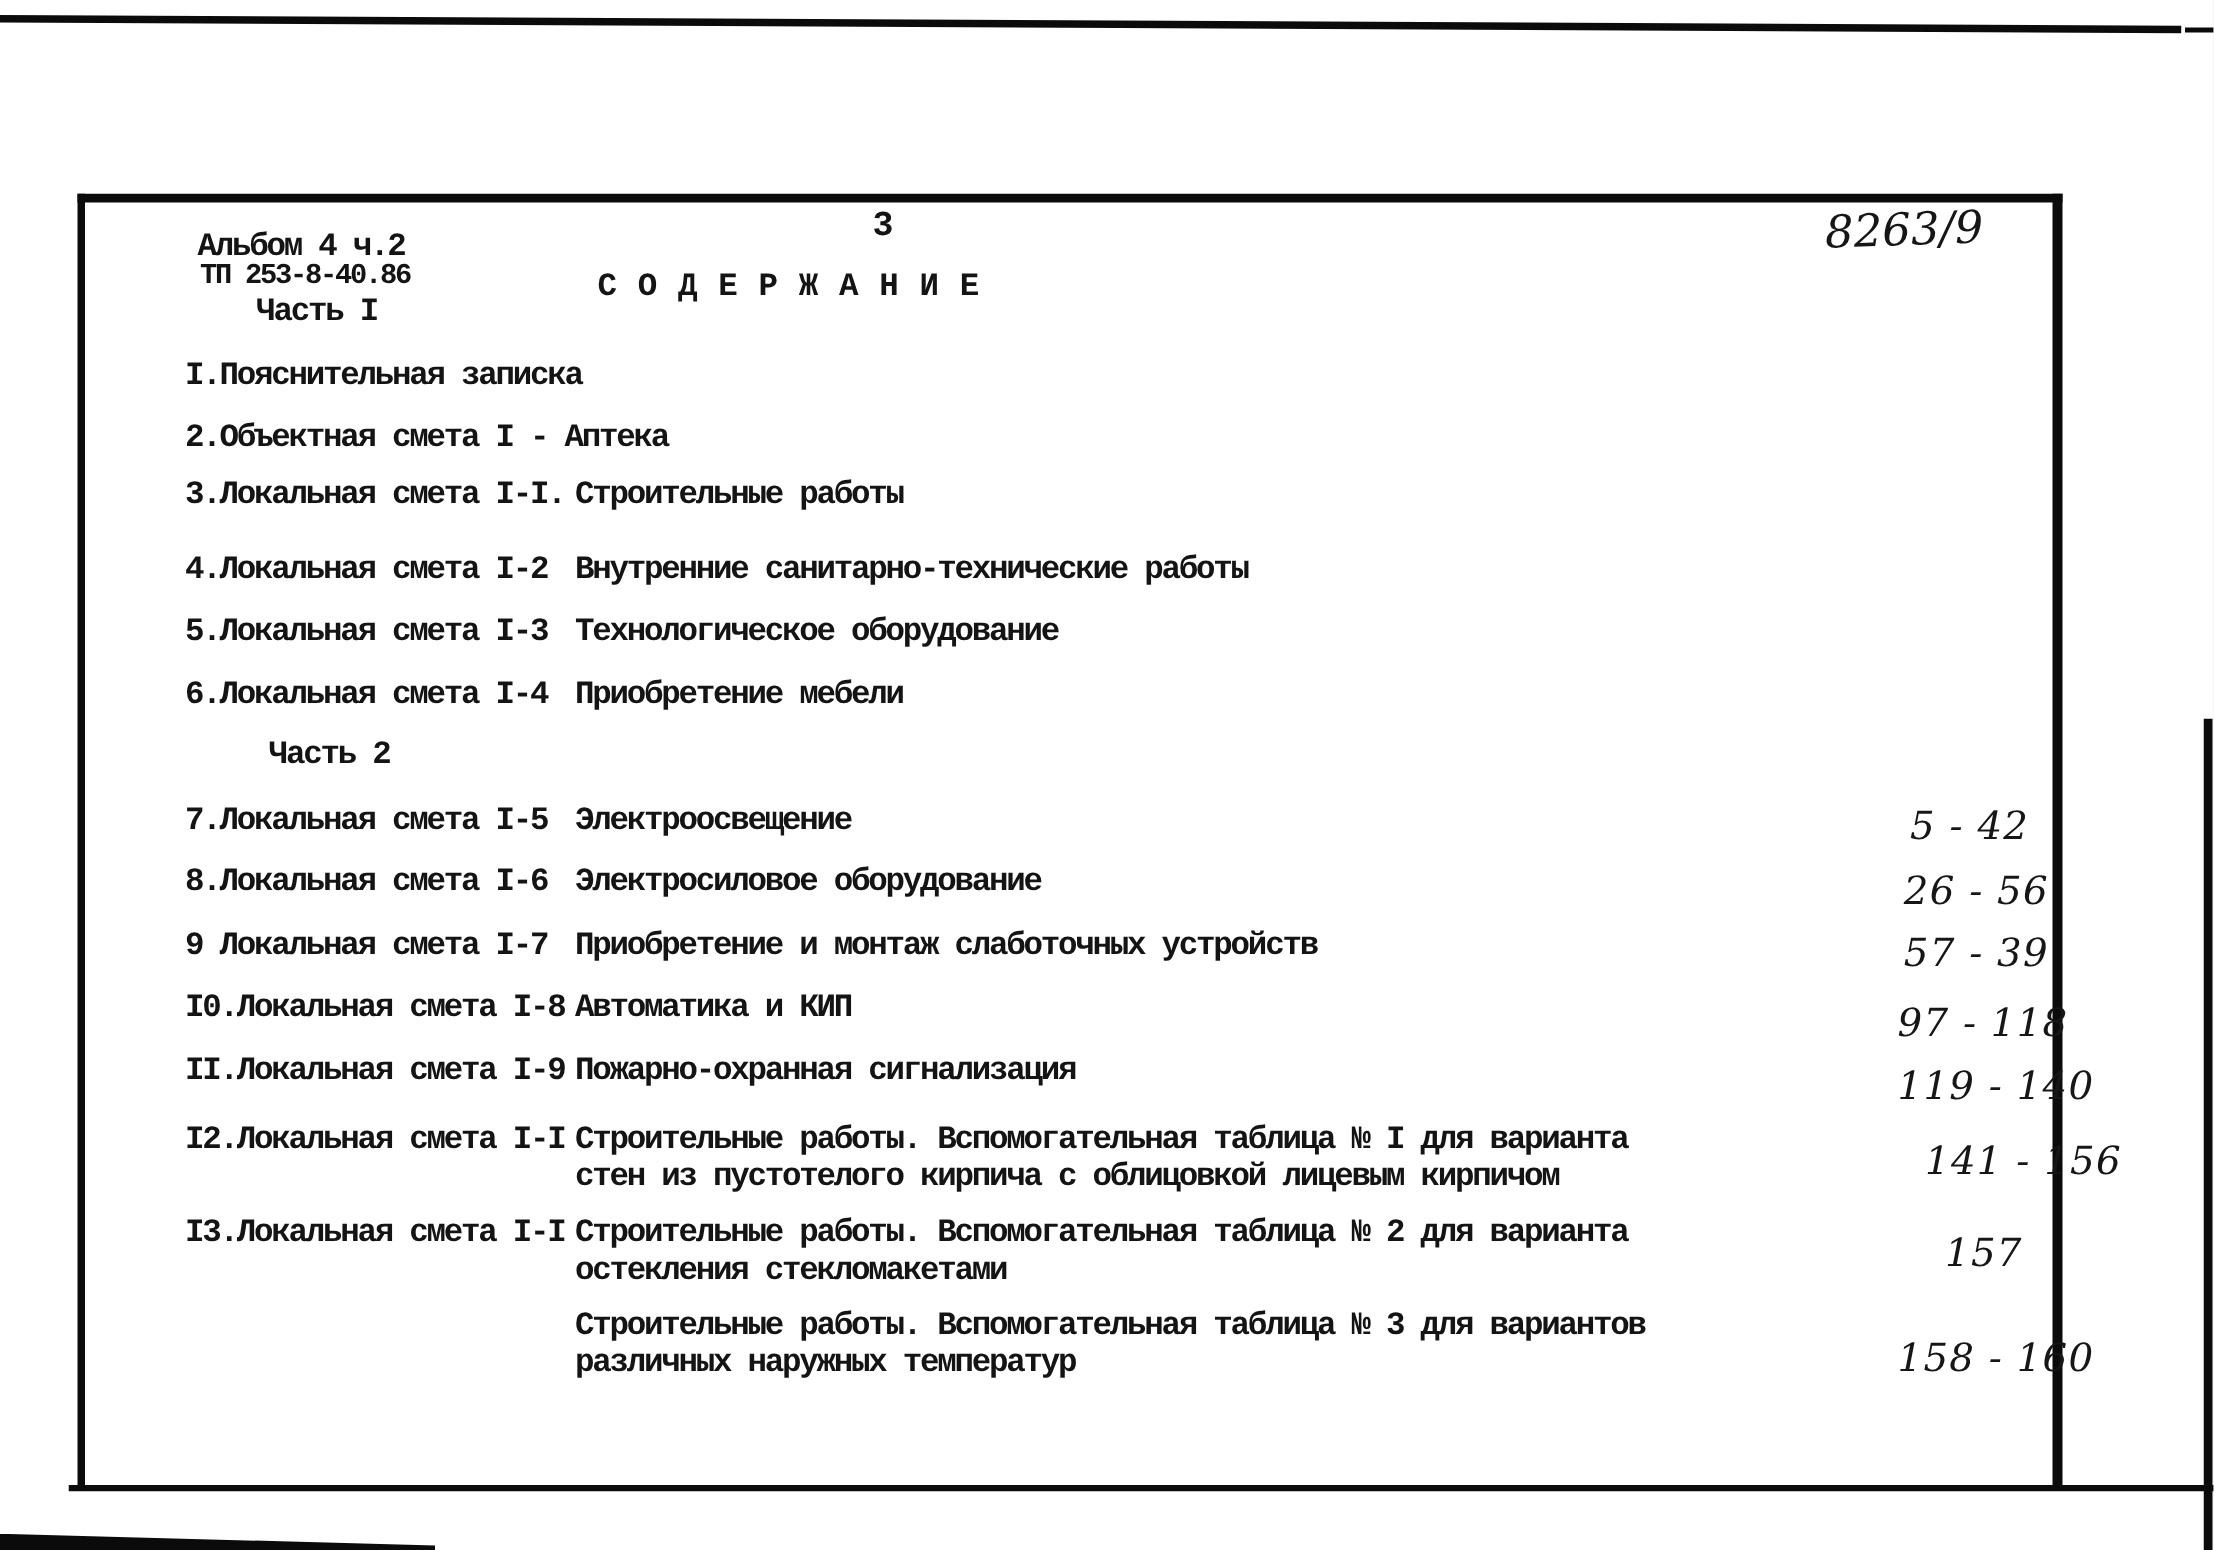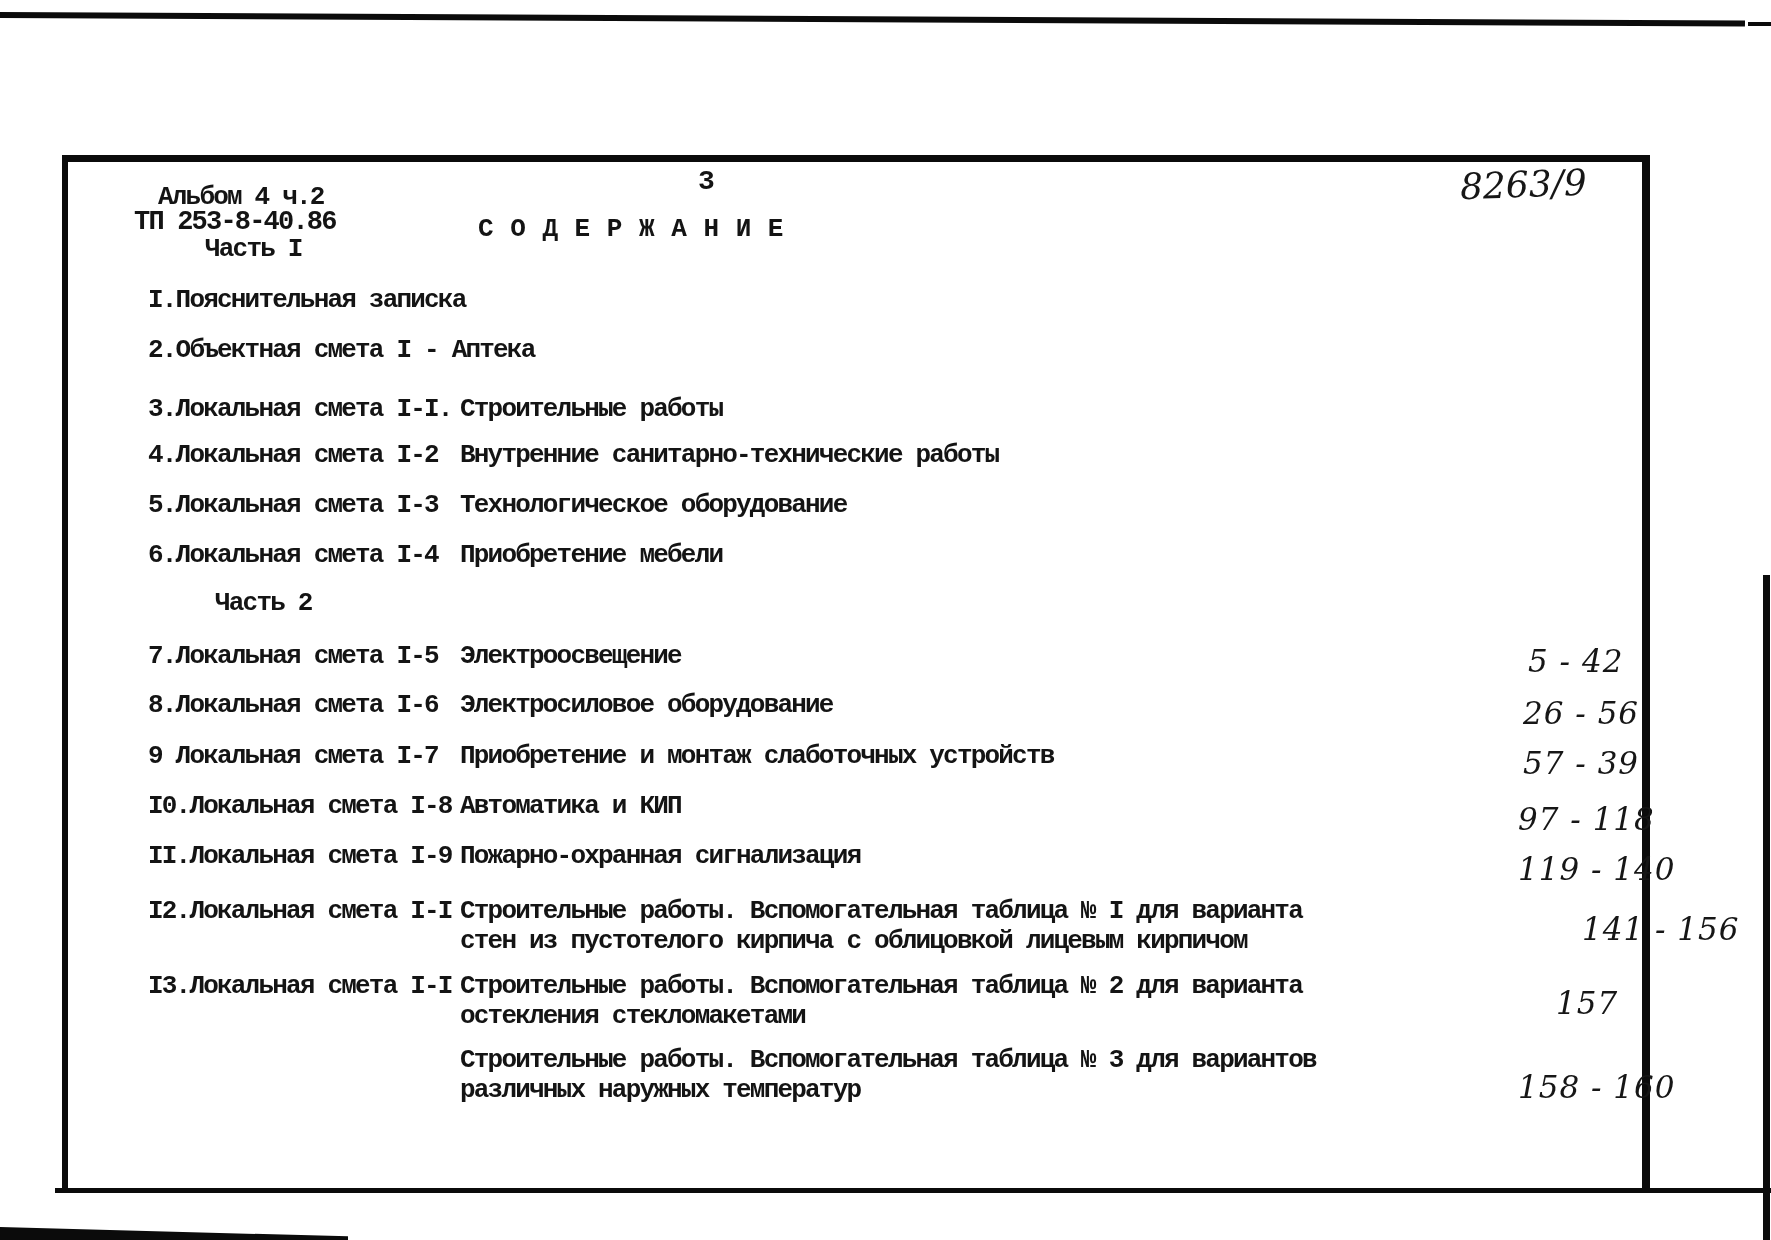--- a/index.html
+++ b/index.html
@@ -13,21 +13,21 @@
   .scan-wedge{position:absolute;left:0;top:1227px;width:348px;height:13px;background:#0b0b0b;
         clip-path:polygon(0 0,100% 72%,100% 100%,0 100%);}
   .scan-edge-right{position:absolute;left:1763px;top:575px;width:7px;height:665px;background:#0b0b0b;}
   
   .frame{position:absolute;left:62px;top:155px;width:1588px;height:1035px;box-sizing:border-box;
         border-left:6px solid #0b0b0b;border-top:7px solid #0b0b0b;border-right:8px solid #0b0b0b;}
   
   .t{position:absolute;font-weight:700;font-size:26px;letter-spacing:-1.8px;white-space:pre;}
   .sheetnum{left:698px;top:166px;font-size:28px;}
   .album{left:158px;top:182px;}
-  .series{left:134px;top:207px;font-size:27px;}
+  .series{left:160px;top:207px;font-size:23px;}
   .part1{left:205px;top:234px;}
   .title{left:432px;top:214px;letter-spacing:0.5px;margin-left:46px;}
   .part2{left:215px;top:588px;font-family:Liberation Mono, monospace;}
   .row{position:absolute;left:0;right:0;height:34px;}
   .row .lbl{position:absolute;left:148px;top:0;font-weight:700;font-size:26px;letter-spacing:-1.8px;white-space:pre;}
   .row .desc{position:absolute;left:460px;top:0;font-weight:700;font-size:26px;letter-spacing:-1.8px;white-space:pre;}
   .row .desc2{position:absolute;left:460px;top:30px;font-weight:700;font-size:26px;letter-spacing:-1.8px;white-space:pre;}
   
   .hand{position:absolute;font-family:"DejaVu Serif","Liberation Serif",serif;font-style:italic;
         font-weight:500;color:#161616;white-space:pre;}
@@ -53,21 +53,21 @@
   <div class="t series">ТП 253-8-40.86</div>
   <div class="t part1">Часть I</div>
   <div class="t title">С О Д Е Р Ж А Н И Е</div>
 
   <div class="row" style="top:285px">
     <span class="lbl">I.Пояснительная записка</span>
   </div>
   <div class="row" style="top:335px">
     <span class="lbl">2.Объектная смета I - Аптека</span>
   </div>
-  <div class="row" style="top:394px">
+  <div class="row" style="top:380px">
     <span class="lbl">3.Локальная смета I-I.</span>
     <span class="desc">Строительные работы</span>
   </div>
   <div class="row" style="top:440px">
     <span class="lbl">4.Локальная смета I-2</span>
     <span class="desc">Внутренние санитарно-технические работы</span>
   </div>
   <div class="row" style="top:490px">
     <span class="lbl">5.Локальная смета I-3</span>
     <span class="desc">Технологическое оборудование</span>
@@ -101,21 +101,21 @@
   </div>
   <div class="row" style="top:841px">
     <span class="lbl">II.Локальная смета I-9</span>
     <span class="desc">Пожарно-охранная сигнализация</span>
     <span class="hand pg" style="left:1518px;top:10px">119 - 140</span>
   </div>
   <div class="row" style="top:896px;height:64px">
     <span class="lbl">I2.Локальная смета I-I</span>
     <span class="desc">Строительные работы. Вспомогательная таблица № I для варианта</span>
     <span class="desc2">стен из пустотелого кирпича с облицовкой лицевым кирпичом</span>
-    <span class="hand pg" style="left:1582px;top:15px">141 - 156</span>
+    <span class="hand pg" style="left:1540px;top:15px">141 - 156</span>
   </div>
   <div class="row" style="top:971px;height:64px">
     <span class="lbl">I3.Локальная смета I-I</span>
     <span class="desc">Строительные работы. Вспомогательная таблица № 2 для варианта</span>
     <span class="desc2">остекления стекломакетами</span>
     <span class="hand pg" style="left:1556px;top:14px">157</span>
   </div>
   <div class="row" style="top:1045px;height:64px">
     <span class="desc">Строительные работы. Вспомогательная таблица № 3 для вариантов</span>
     <span class="desc2">различных наружных температур</span>

